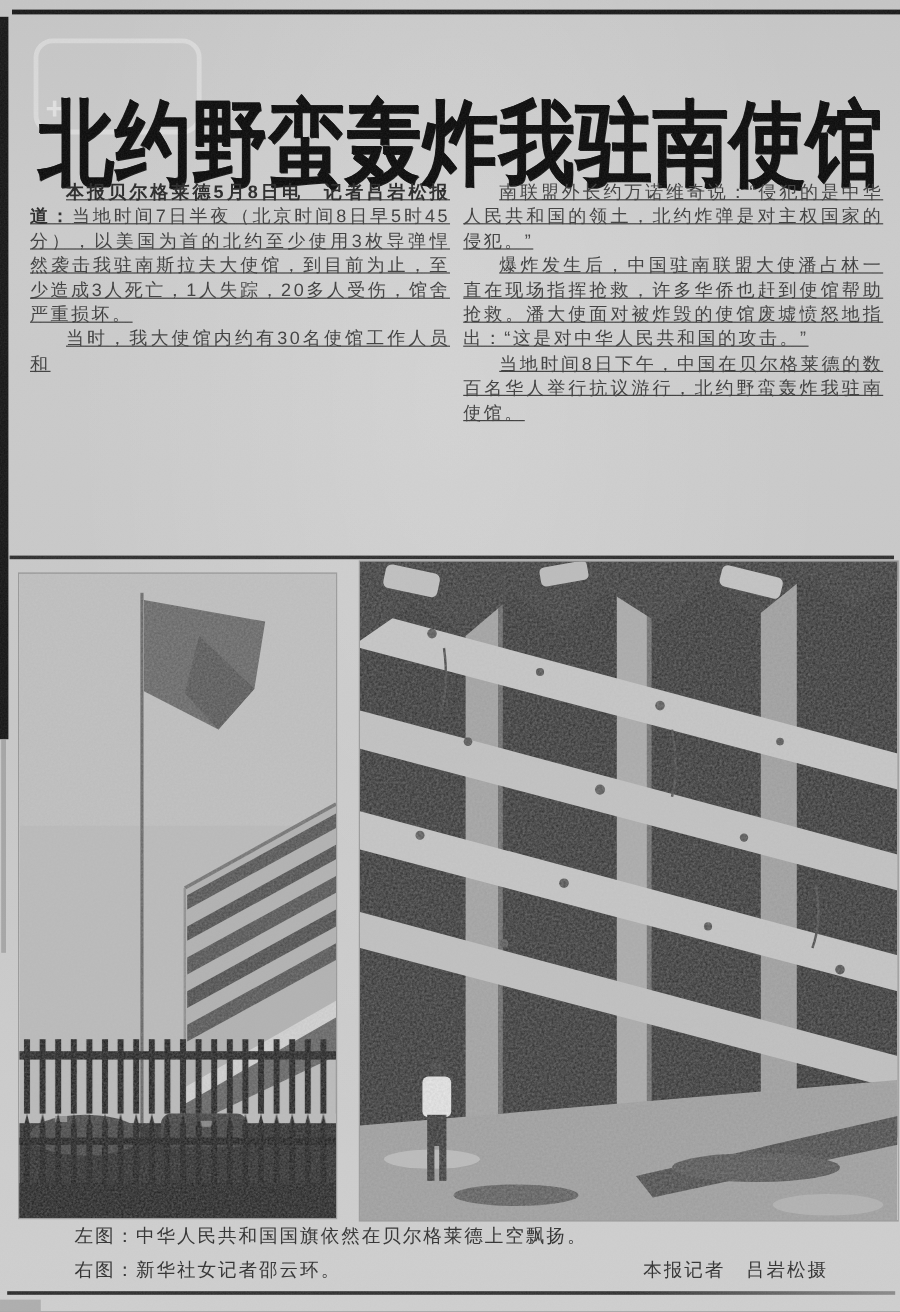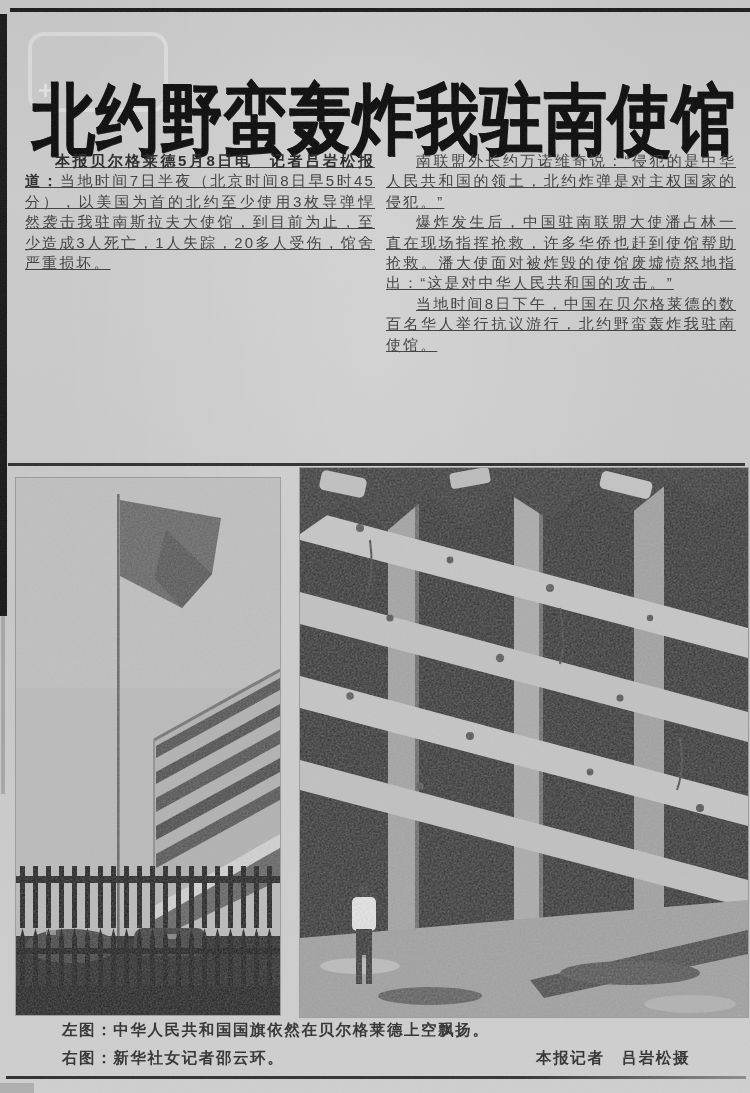--- a/index.html
+++ b/index.html
@@ -29,21 +29,21 @@
   .col-right{left:386px;width:350px;}
   .para{margin:0;text-indent:2em;}
   .para.no-indent{text-indent:0;}
   .lead{font-weight:bold;color:#262626;}
   .rule-mid{position:absolute;left:8px;top:463px;width:737px;height:3px;background:#2c2c2c;filter:blur(0.3px);}
   .photo{position:absolute;overflow:hidden;box-shadow:0 0 0 1px rgba(60,60,60,.35);}
   .photo-left{left:16px;top:478px;width:264px;height:537px;}
   .photo-right{left:300px;top:468px;width:448px;height:549px;}
   .photo svg{display:block;}
   .captions{position:absolute;left:62px;top:1020px;width:628px;}
-  .cap{margin:0;font-size:15.5px;font-weight:bold;letter-spacing:1.6px;color:#2f2f2f;filter:blur(0.45px);}
+  .cap{margin:0;font-size:15.5px;font-weight:normal;letter-spacing:1.6px;color:#2f2f2f;filter:blur(0.45px);}
   .cap-row{display:flex;justify-content:space-between;margin-top:7px;}
   .rule-bottom{position:absolute;left:6px;top:1076px;width:740px;height:3px;
     background:linear-gradient(90deg,#2a2a2a 0%,#303030 70%,#8a8a8a 100%);}
   .corner-artifact{position:absolute;left:0;top:1083px;width:34px;height:10px;background:#aeaeae;}
   .grain{position:absolute;left:0;top:0;width:750px;height:1093px;pointer-events:none;}
 </style>
 </head>
 <body>
 
 <div class="page">
@@ -53,20 +53,21 @@
   <div class="left-bar-faint"></div>
 
   <div class="watermark">
     <span class="plus">+</span>
   </div>
 
   <h1 class="headline">北约野蛮轰炸我驻南使馆</h1>
 
   <section class="col col-left">
     <p class="para"><span class="lead">本报贝尔格莱德5月8日电　记者吕岩松报道：</span><span>当地时间7日半夜（北京时间8日早5时45分），以美国为首的北约至少使用3枚导弹悍然袭击我驻南斯拉夫大使馆，到目前为止，至少造成3人死亡，1人失踪，20多人受伤，馆舍严重损坏。</span></p>
+    <p class="para">当时，我大使馆内约有30名使馆工作人员和</p>
   </section>
 
   <section class="col col-right">
     <p class="para">南联盟外长约万诺维奇说：“侵犯的是中华人民共和国的领土，北约炸弹是对主权国家的侵犯。”</p>
     <p class="para">爆炸发生后，中国驻南联盟大使潘占林一直在现场指挥抢救，许多华侨也赶到使馆帮助抢救。潘大使面对被炸毁的使馆废墟愤怒地指出：“这是对中华人民共和国的攻击。”</p>
     <p class="para">当地时间8日下午，中国在贝尔格莱德的数百名华人举行抗议游行，北约野蛮轰炸我驻南使馆。</p>
   </section>
 
   <div class="rule-mid"></div>
 

